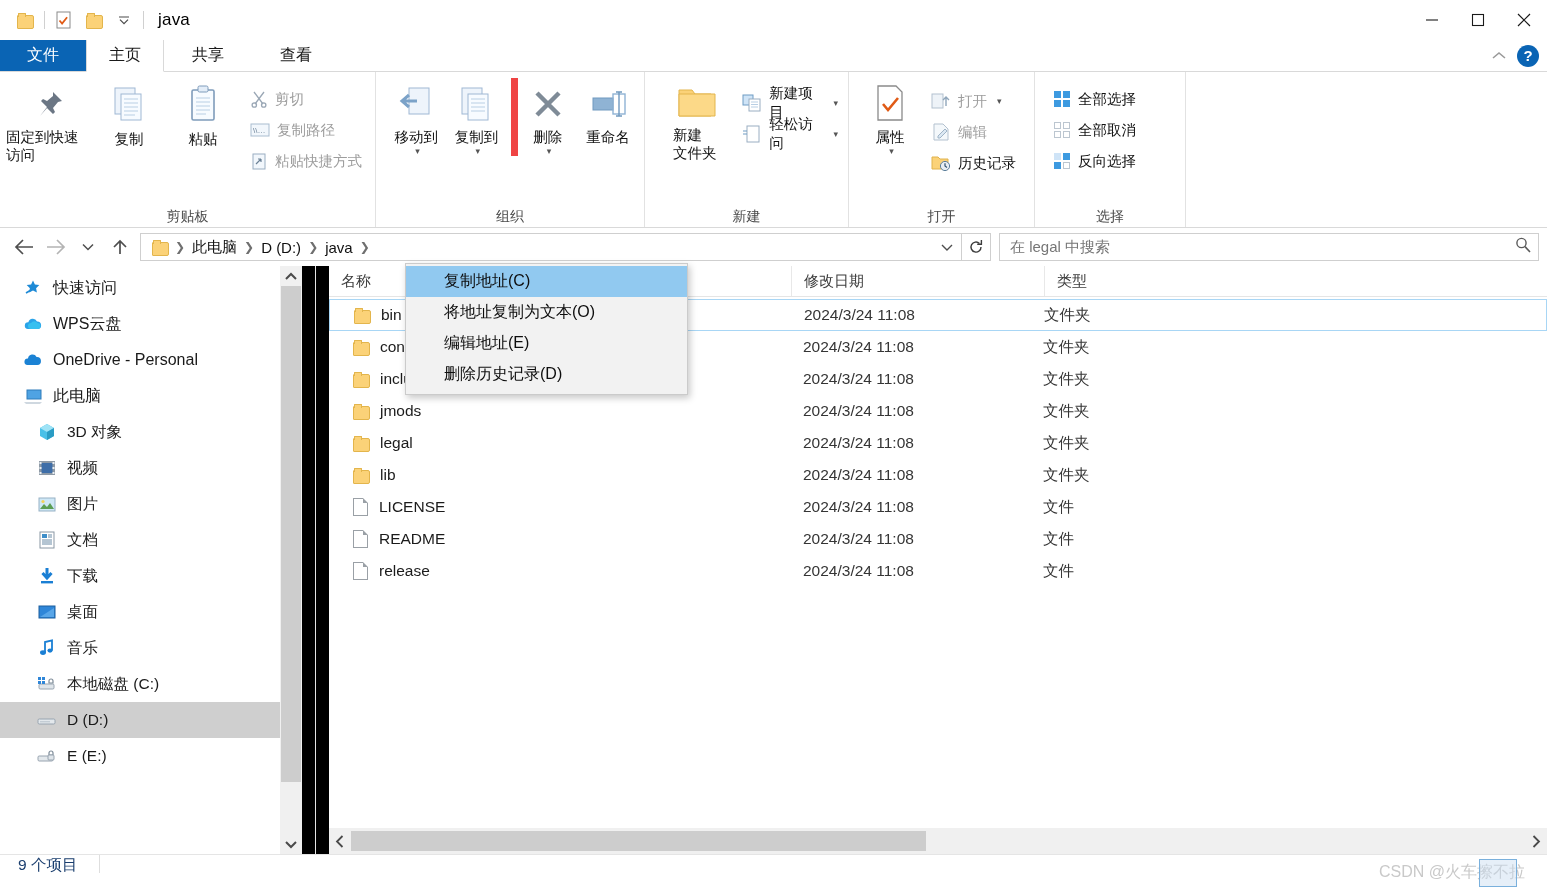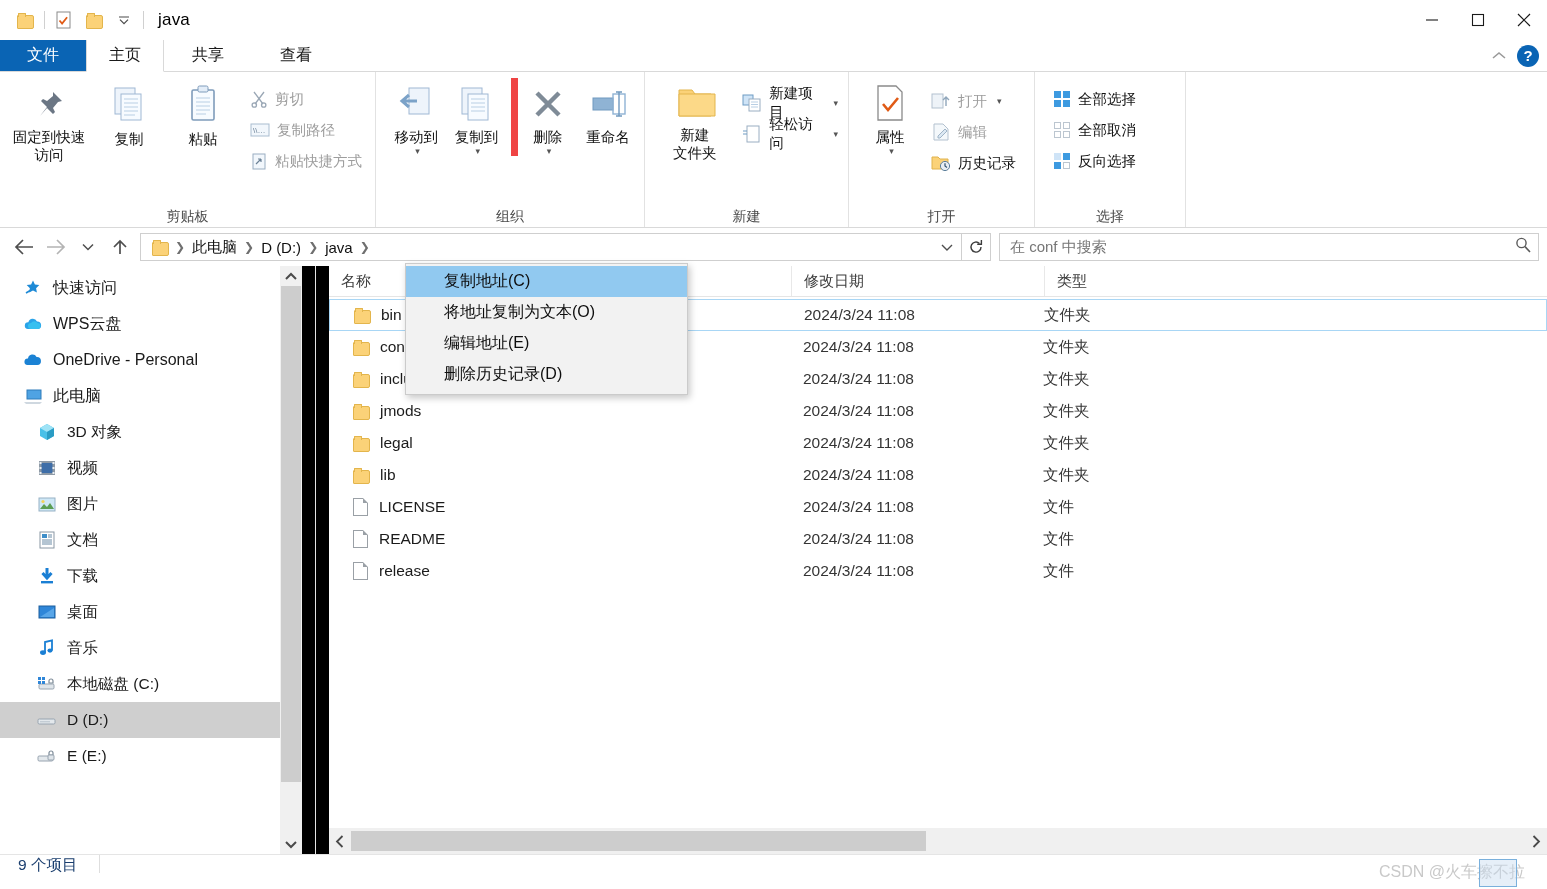--- a/index.html
+++ b/index.html
@@ -96,21 +96,20 @@
   }
   .group-body { flex: 1; display: flex; align-items: flex-start; padding: 6px 6px 0 6px; }
   .group-label {
     height: 22px; line-height: 22px; text-align: center;
     font-size: 14px; color: #4a4a4a;
   }
   .big-btn {
     width: 74px;
     display: flex; flex-direction: column; align-items: center;
     padding-top: 6px;
-    text-align: center;
   }
   .big-btn .lbl { font-size: 14.5px; color: #111; line-height: 1.25; margin-top: 4px; }
   .big-btn.wide { width: 86px; }
   .small-col { display: flex; flex-direction: column; padding-top: 8px; gap: 5px; }
   .small-btn {
     display: flex; align-items: center; gap: 7px;
     height: 26px; padding: 0 4px;
     font-size: 14.5px; color: #111;
   }
   .small-btn.dim { color: #9d9d9d; }
@@ -665,21 +664,21 @@
       </span>
     </div>
     <div class="refresh-btn">
       <svg width="16" height="16" viewBox="0 0 16 16">
           <path d="M13 8a5 5 0 1 1-1.6-3.6" stroke="#3c3c3c" stroke-width="1.4" fill="none"></path>
           <path d="M13.4 1v4.2H9.2" stroke="#3c3c3c" stroke-width="1.4" fill="none"></path>
         </svg>
     </div>
 
     <div class="searchbox">
-      <span class="ph">在 conf 中搜索</span>
+      <span class="ph">在 legal 中搜索</span>
       <span>
         <svg width="18" height="18" viewBox="0 0 18 18">
             <circle cx="7.5" cy="7" r="4.6" fill="none" stroke="#5a5a5a" stroke-width="1.4"></circle>
             <path d="M11 10.6l5 5.4" stroke="#5a5a5a" stroke-width="1.6"></path>
           </svg>
       </span>
     </div>
   </div>
 
   <div class="main">

